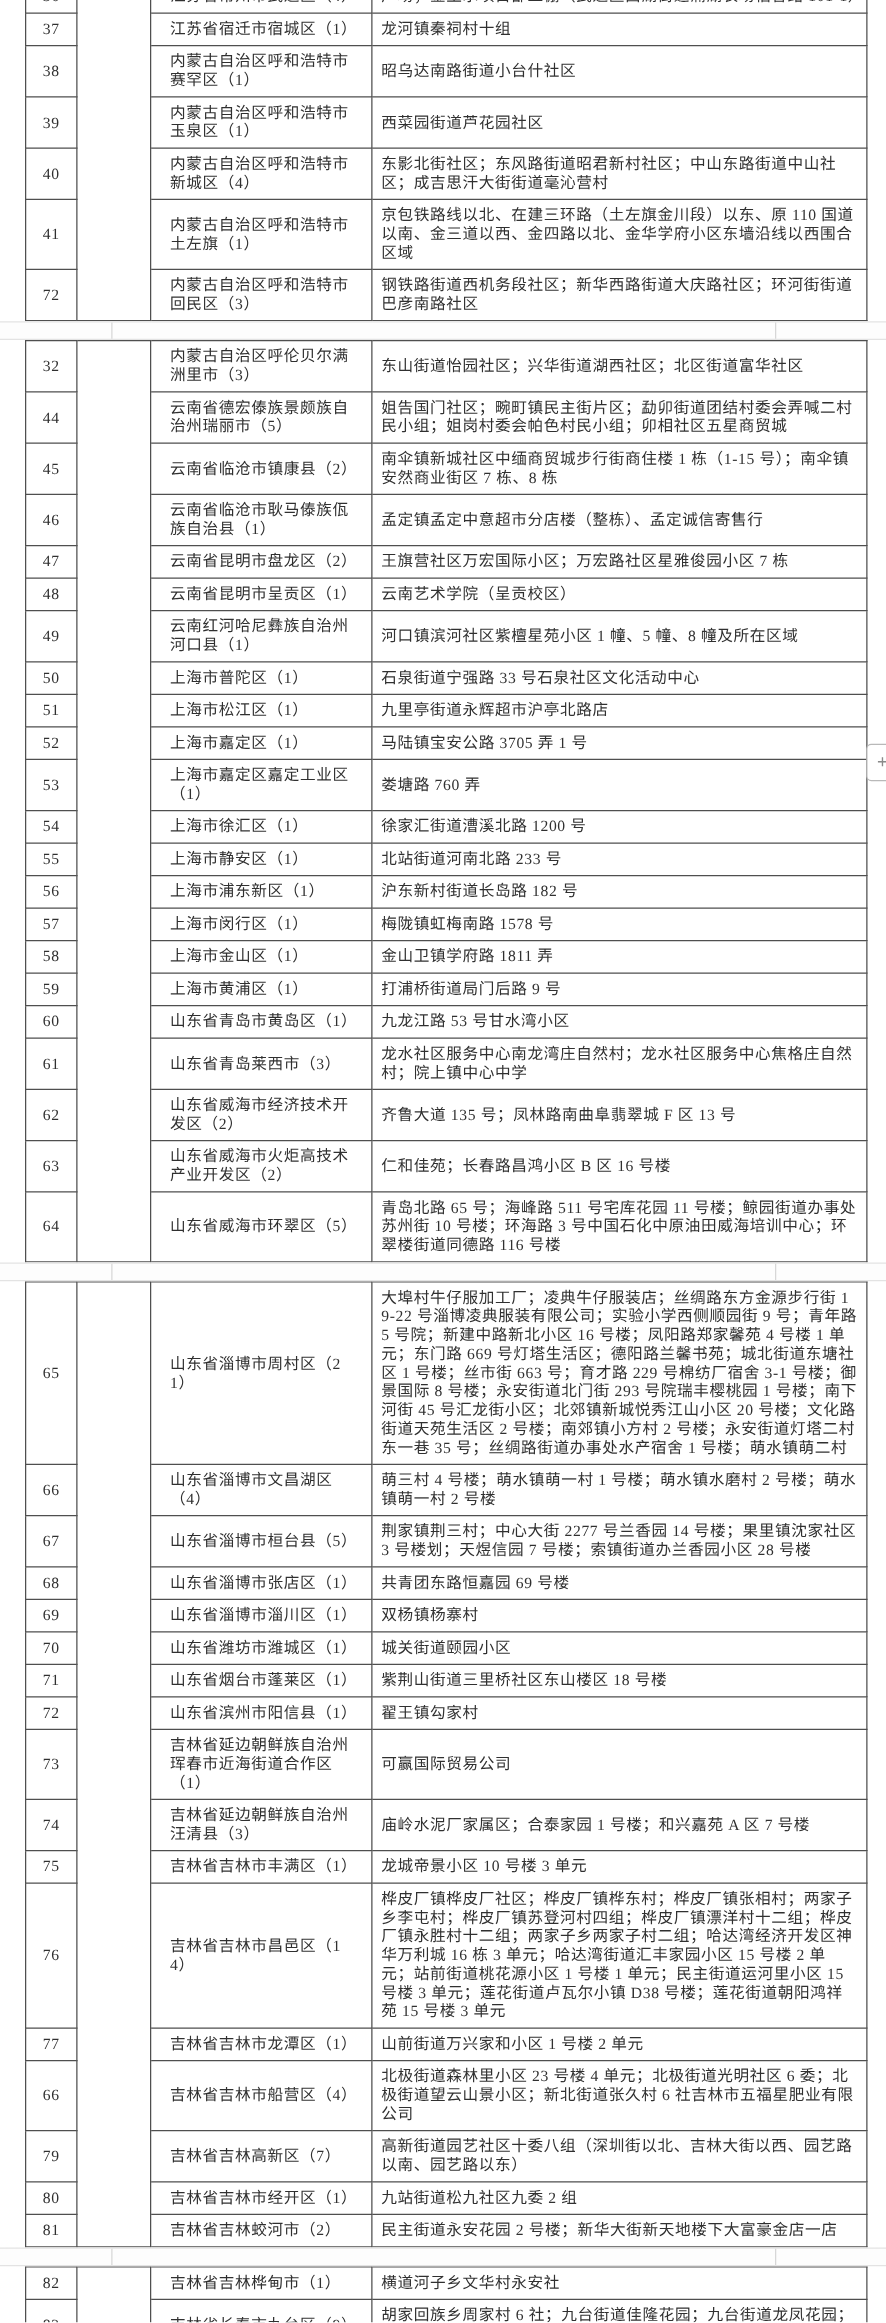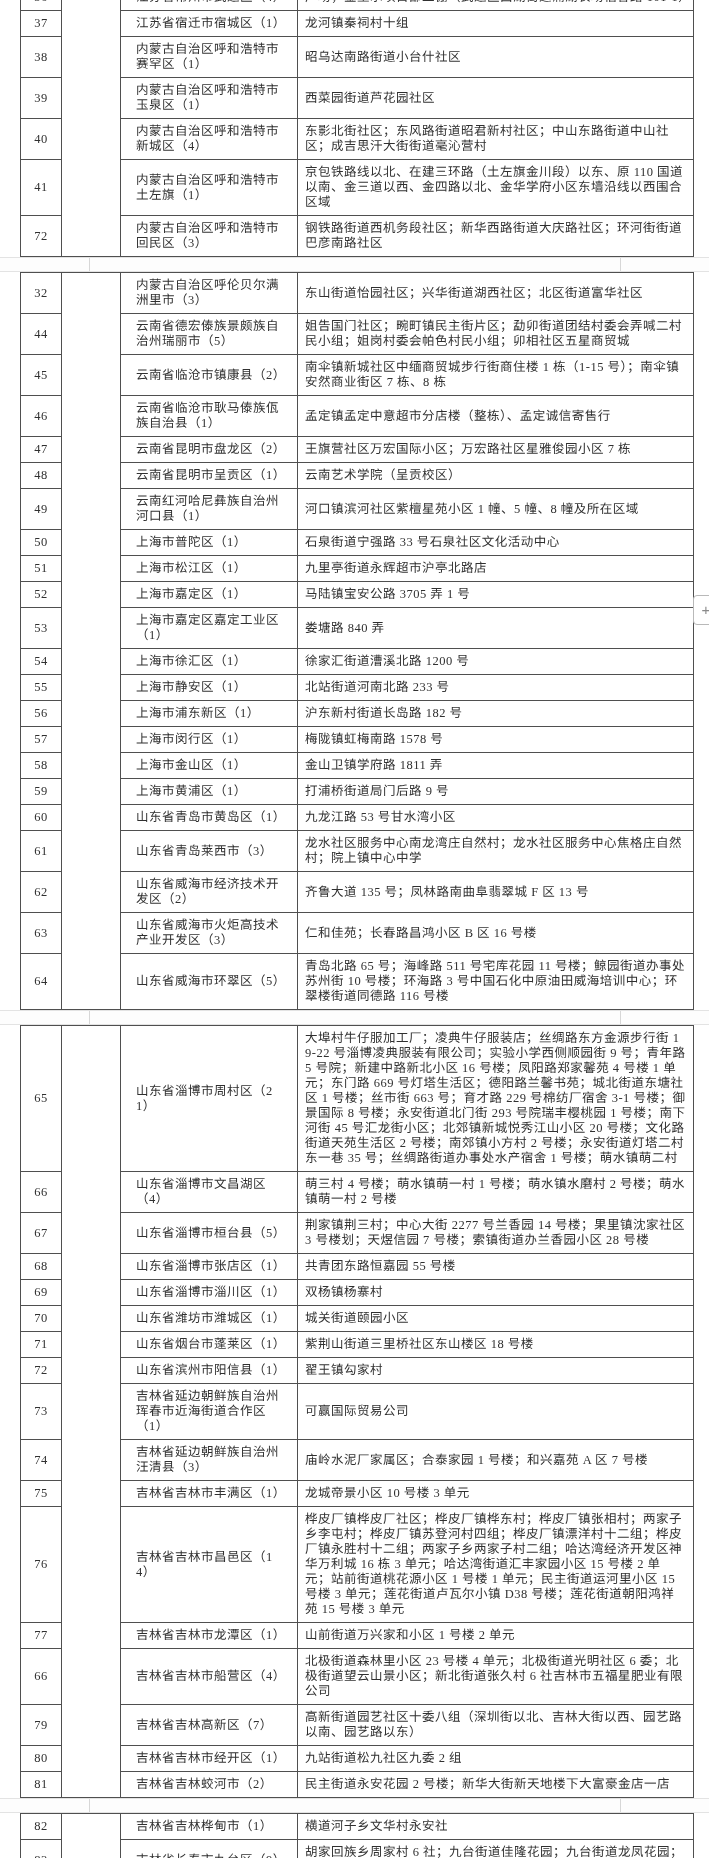--- a/index.html
+++ b/index.html
@@ -193,21 +193,21 @@
 
   <tr>
     <td class="num">52</td>
     <td class="region">上海市嘉定区（1）</td>
     <td class="addr">马陆镇宝安公路 3705 弄 1 号</td>
   </tr>
 
   <tr>
     <td class="num">53</td>
     <td class="region">上海市嘉定区嘉定工业区（1）</td>
-    <td class="addr">娄塘路 840 弄</td>
+    <td class="addr">娄塘路 760 弄</td>
   </tr>
 
   <tr>
     <td class="num">54</td>
     <td class="region">上海市徐汇区（1）</td>
     <td class="addr">徐家汇街道漕溪北路 1200 号</td>
   </tr>
 
   <tr>
     <td class="num">55</td>
@@ -252,21 +252,21 @@
   </tr>
 
   <tr>
     <td class="num">62</td>
     <td class="region">山东省威海市经济技术开发区（2）</td>
     <td class="addr">齐鲁大道 135 号；凤林路南曲阜翡翠城 F 区 13 号</td>
   </tr>
 
   <tr>
     <td class="num">63</td>
-    <td class="region">山东省威海市火炬高技术产业开发区（3）</td>
+    <td class="region">山东省威海市火炬高技术产业开发区（2）</td>
     <td class="addr">仁和佳苑；长春路昌鸿小区 B 区 16 号楼</td>
   </tr>
 
   <tr>
     <td class="num">64</td>
     <td class="region">山东省威海市环翠区（5）</td>
     <td class="addr">青岛北路 65 号；海峰路 511 号宅库花园 11 号楼；鲸园街道办事处苏州街 10 号楼；环海路 3 号中国石化中原油田威海培训中心；环翠楼街道同德路 116 号楼</td>
   </tr>
 </tbody>
     </table>
@@ -301,21 +301,21 @@
 
   <tr>
     <td class="num">67</td>
     <td class="region">山东省淄博市桓台县（5）</td>
     <td class="addr">荆家镇荆三村；中心大街 2277 号兰香园 14 号楼；果里镇沈家社区 3 号楼划；天煜信园 7 号楼；索镇街道办兰香园小区 28 号楼</td>
   </tr>
 
   <tr>
     <td class="num">68</td>
     <td class="region">山东省淄博市张店区（1）</td>
-    <td class="addr">共青团东路恒嘉园 55 号楼</td>
+    <td class="addr">共青团东路恒嘉园 69 号楼</td>
   </tr>
 
   <tr>
     <td class="num">69</td>
     <td class="region">山东省淄博市淄川区（1）</td>
     <td class="addr">双杨镇杨寨村</td>
   </tr>
 
   <tr>
     <td class="num">70</td>

